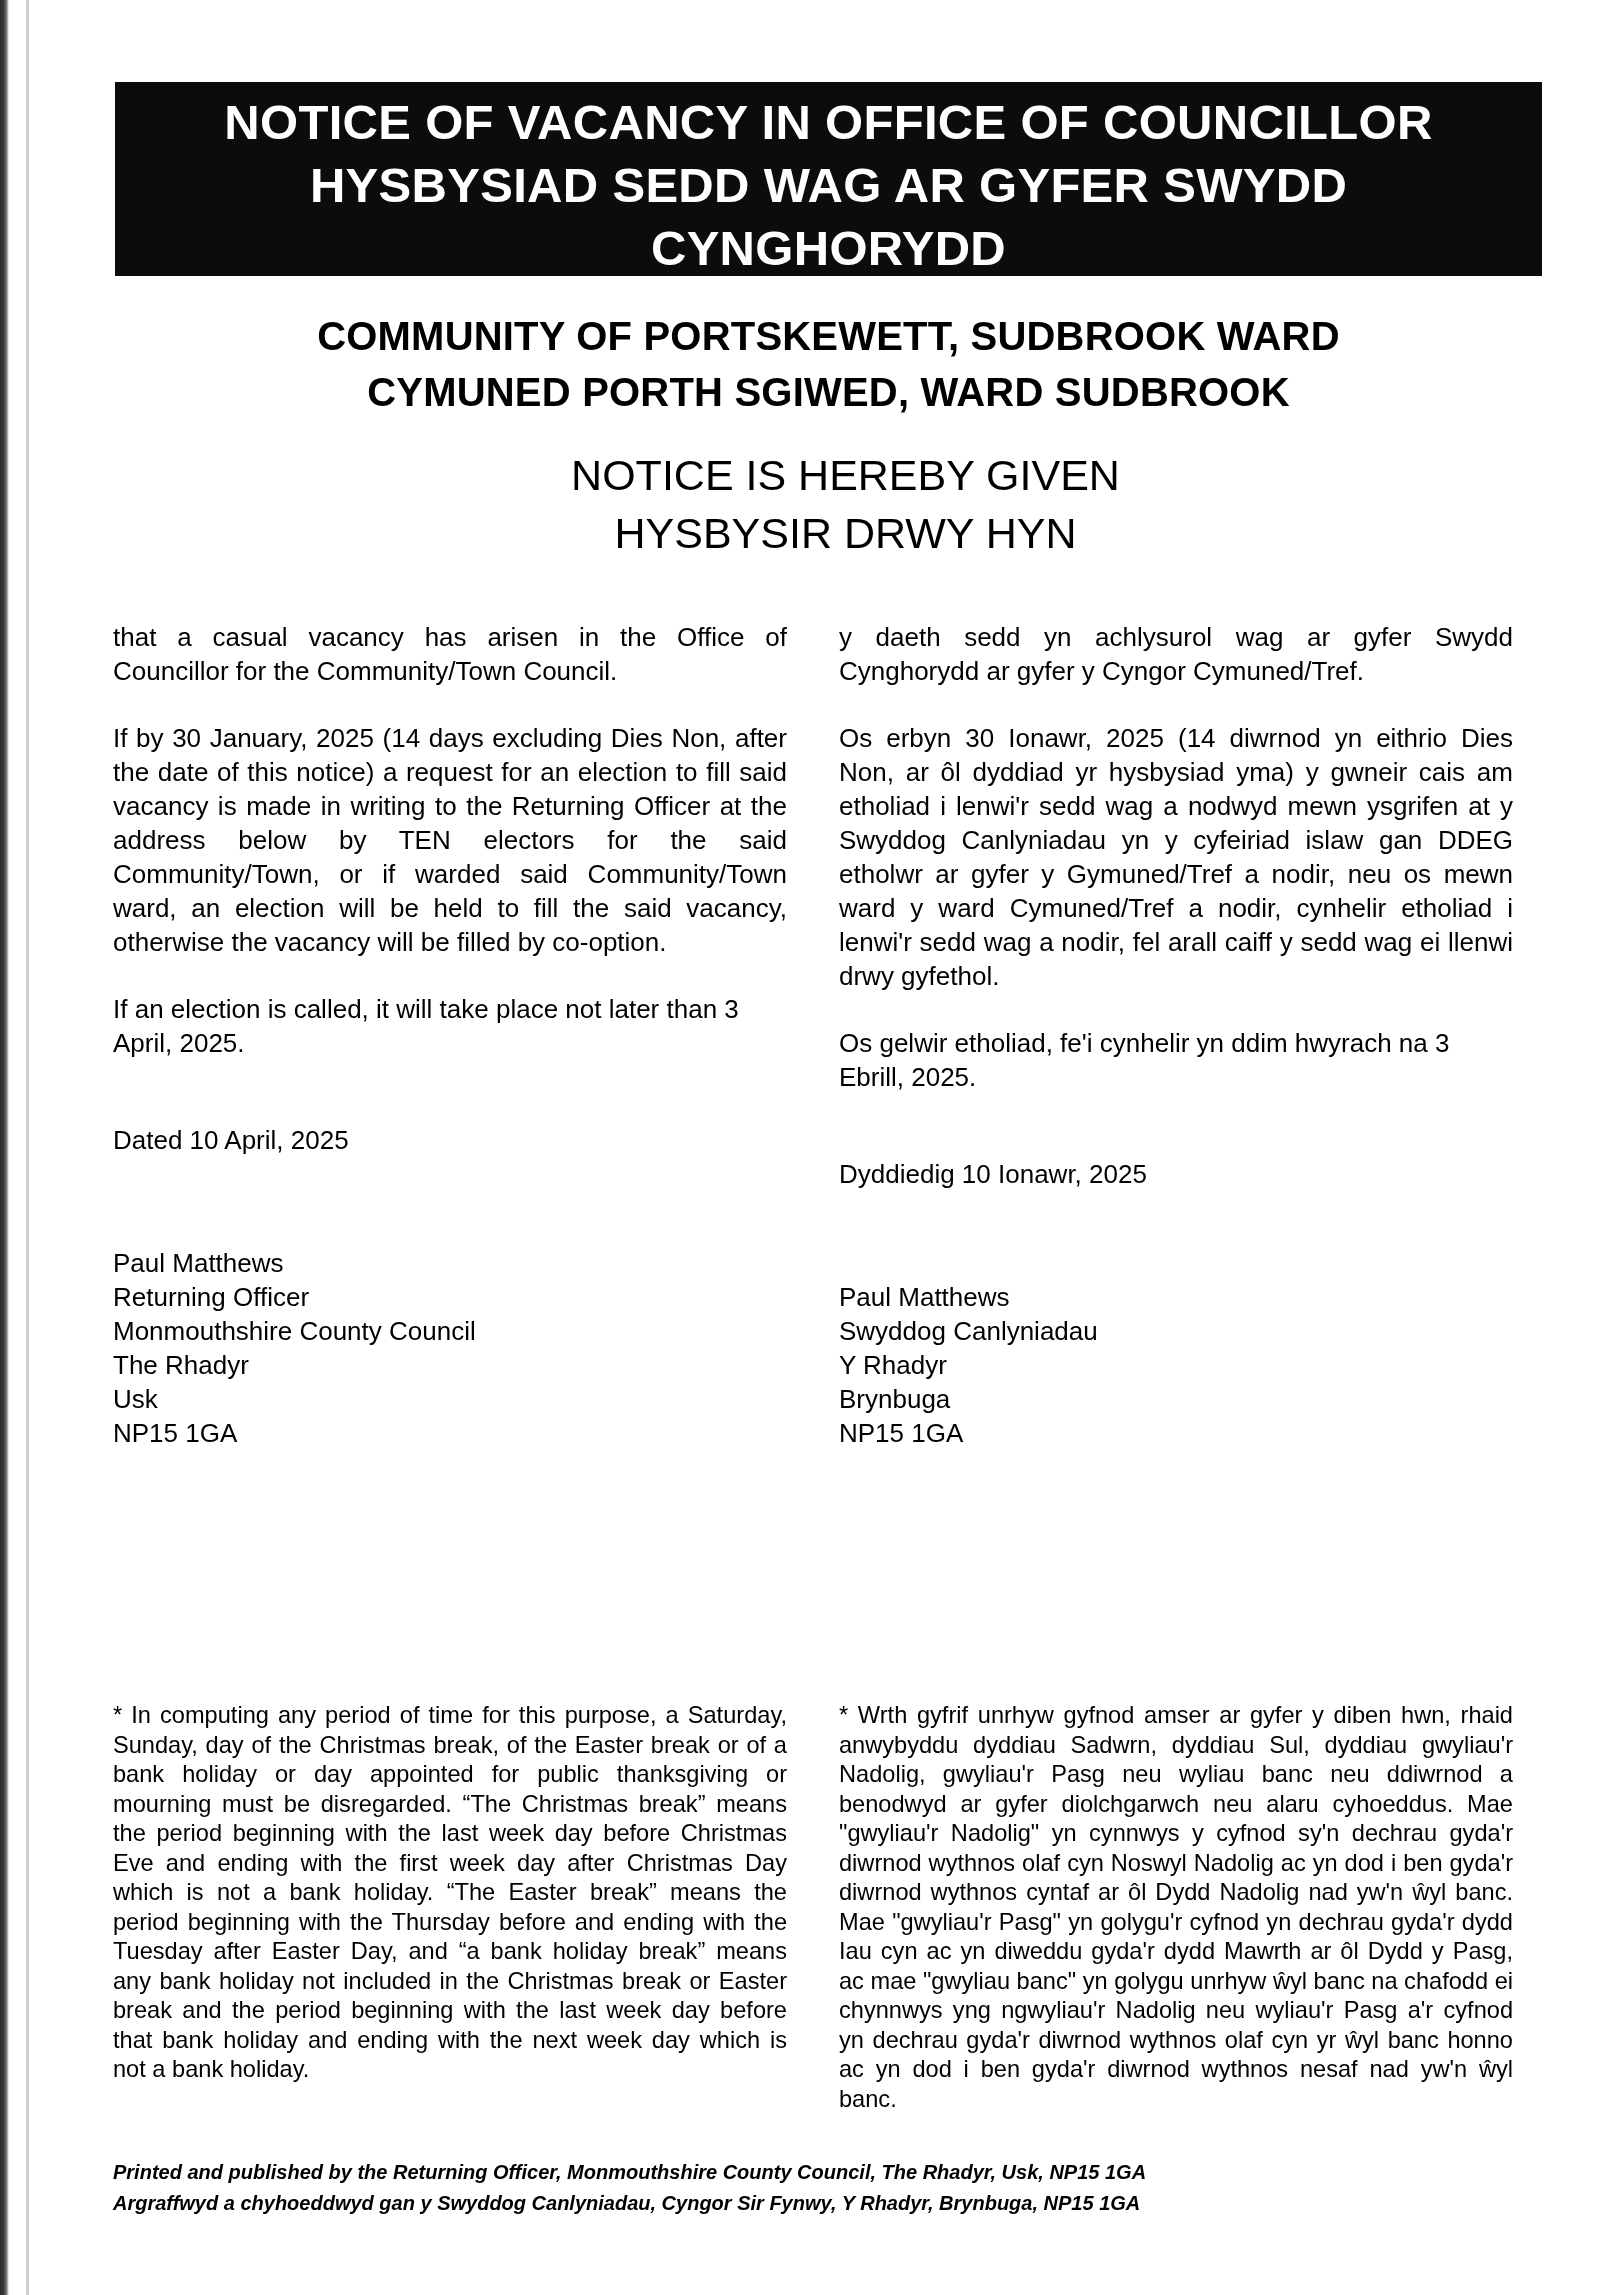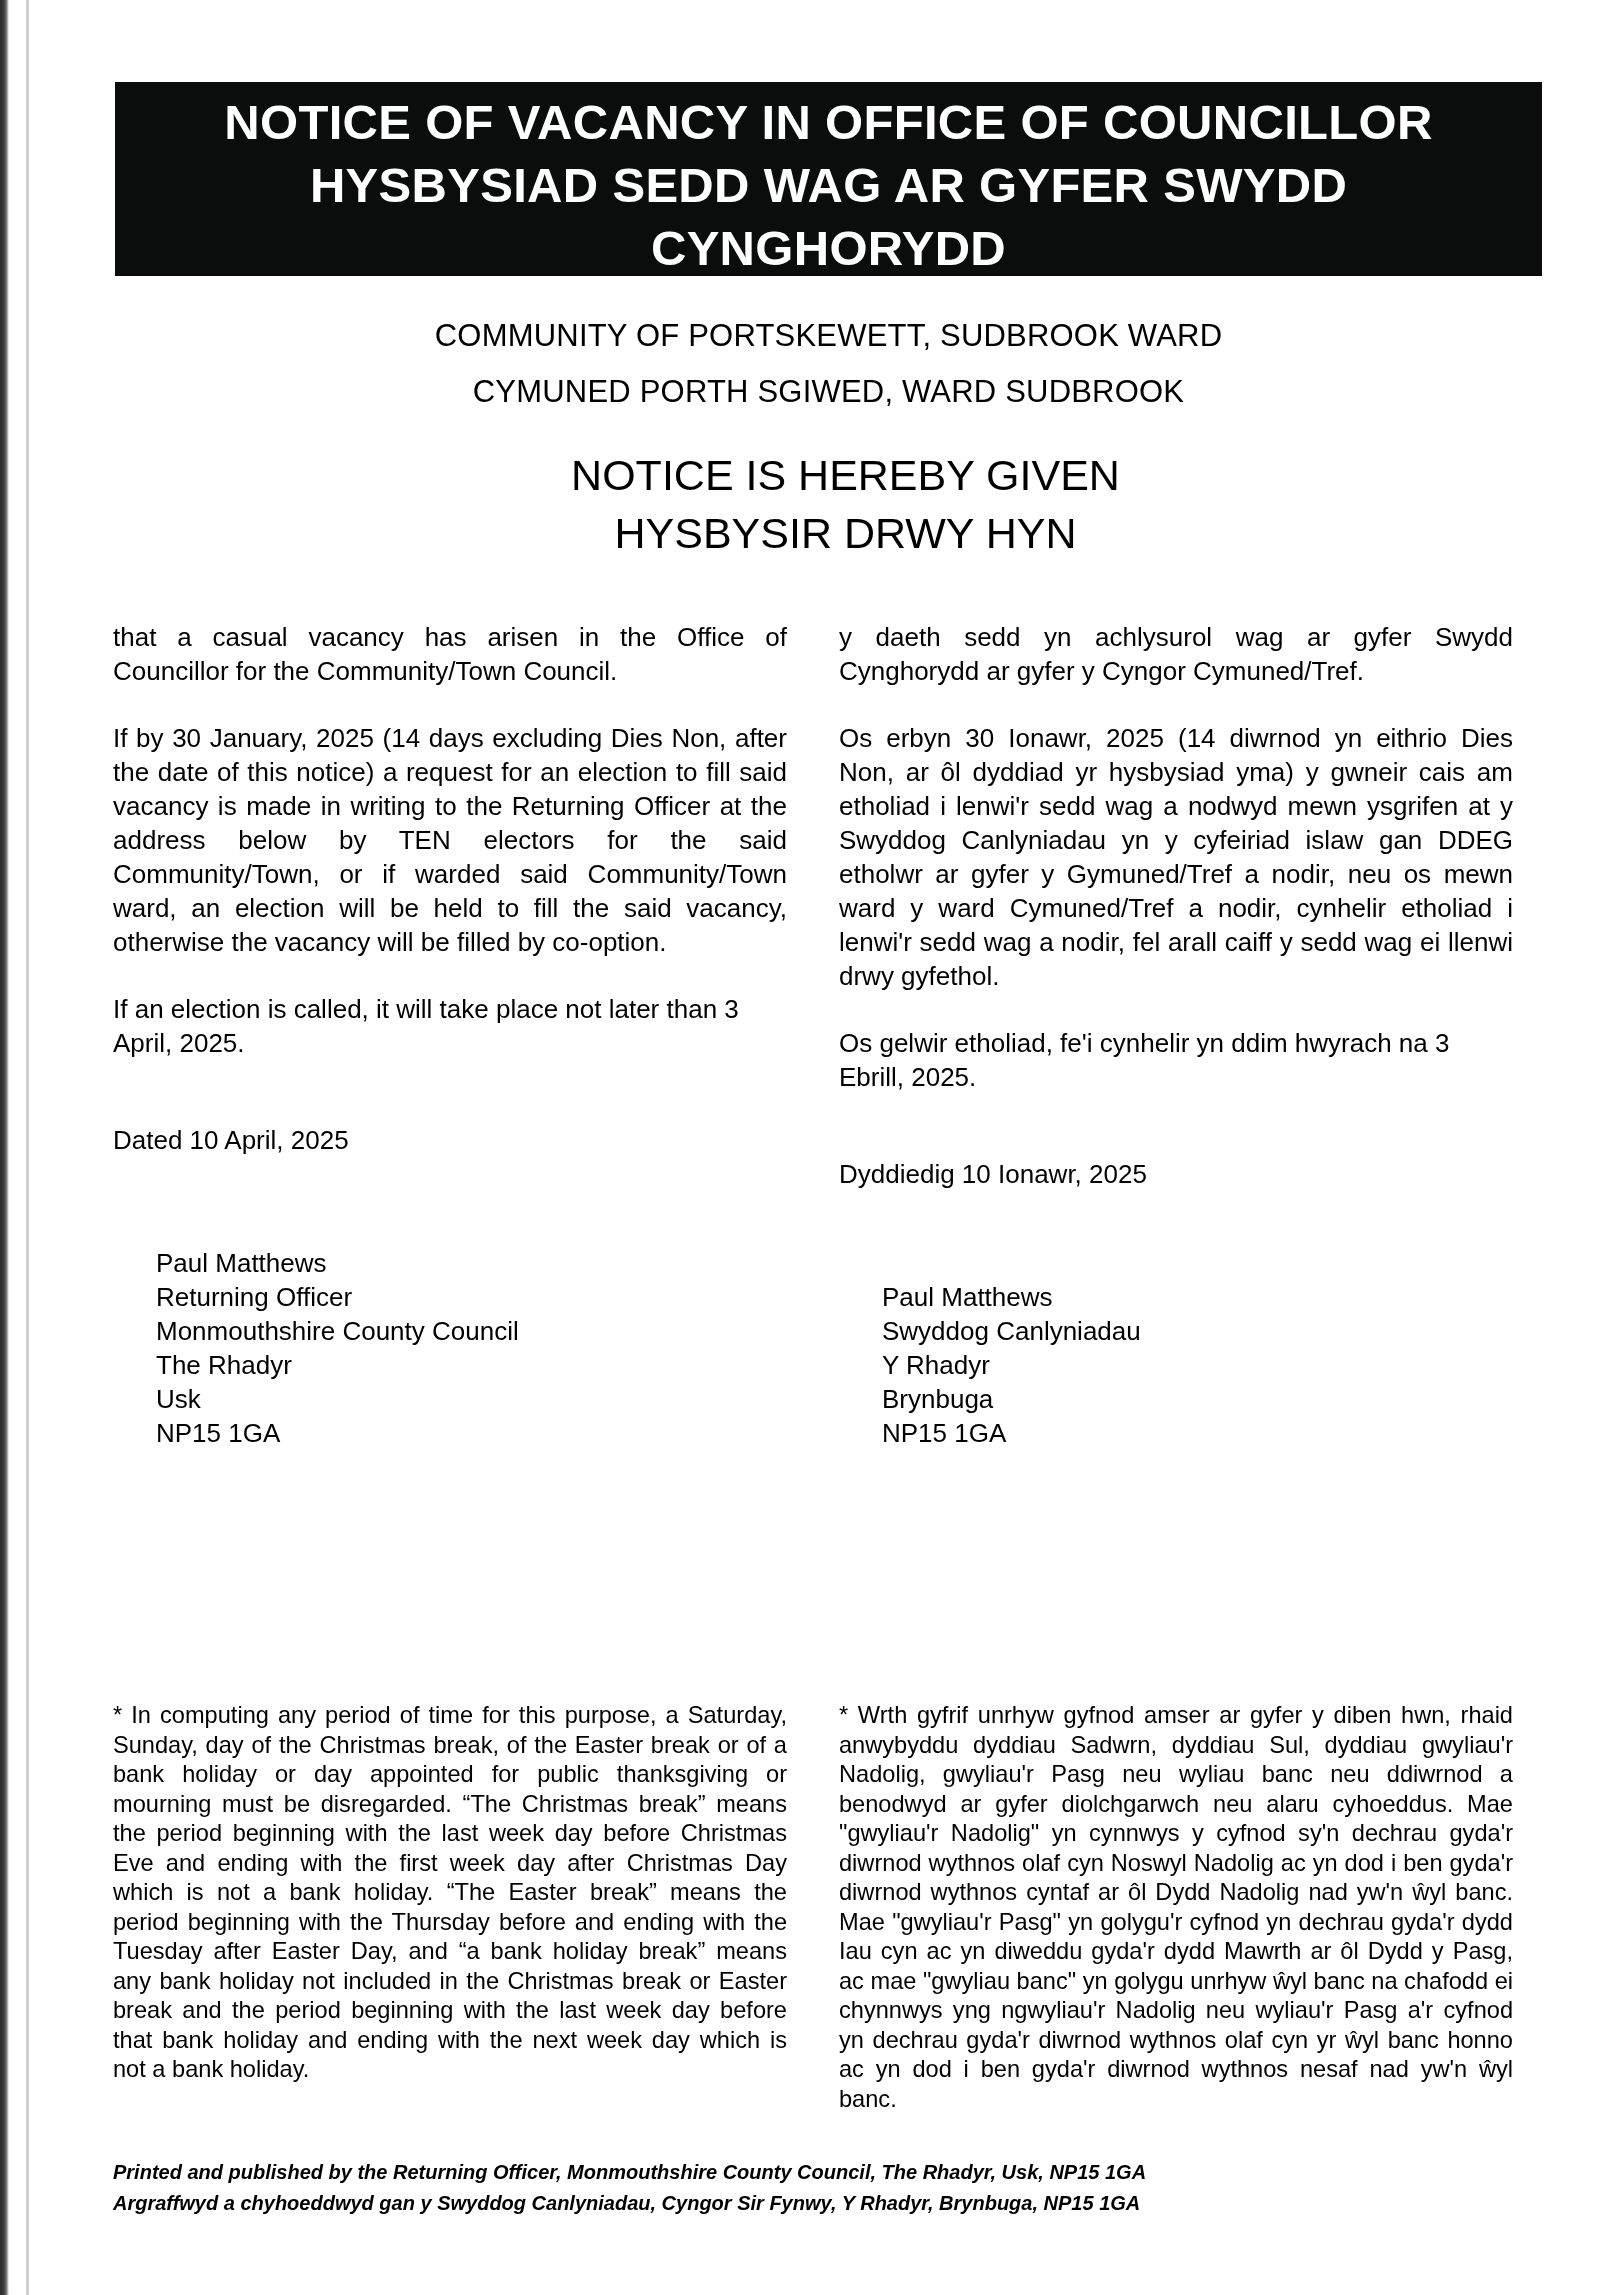--- a/index.html
+++ b/index.html
@@ -59,22 +59,22 @@
 
   
   .community {
     position: absolute;
     left: 115px;
     top: 308px;
     width: 1427px;
     text-align: center;
   }
   .community .cline {
-    font-weight: normal;
-    font-size: 31px;
+    font-weight: bold;
+    font-size: 40px;
     line-height: 56px;
     letter-spacing: 0.2px;
     white-space: nowrap;
   }
 
   
   .hereby {
     position: absolute;
     left: 132px;
     top: 446px;
@@ -108,21 +108,21 @@
     line-height: 34px;
     text-align: justify;
     text-justify: inter-word;
   }
   .col p.no-just { text-align: left; }
 
   .addr {
     font-size: 26px;
     line-height: 34px;
   }
-  .addr div { white-space: nowrap; margin-left: 43px; }
+  .addr div { white-space: nowrap; }
 
   .spacer-dated { height: 30px; }
   .spacer-addr { height: 56px; }
 
   
   .foot-cols {
     position: absolute;
     left: 113px;
     top: 1701px;
     width: 1433px;

